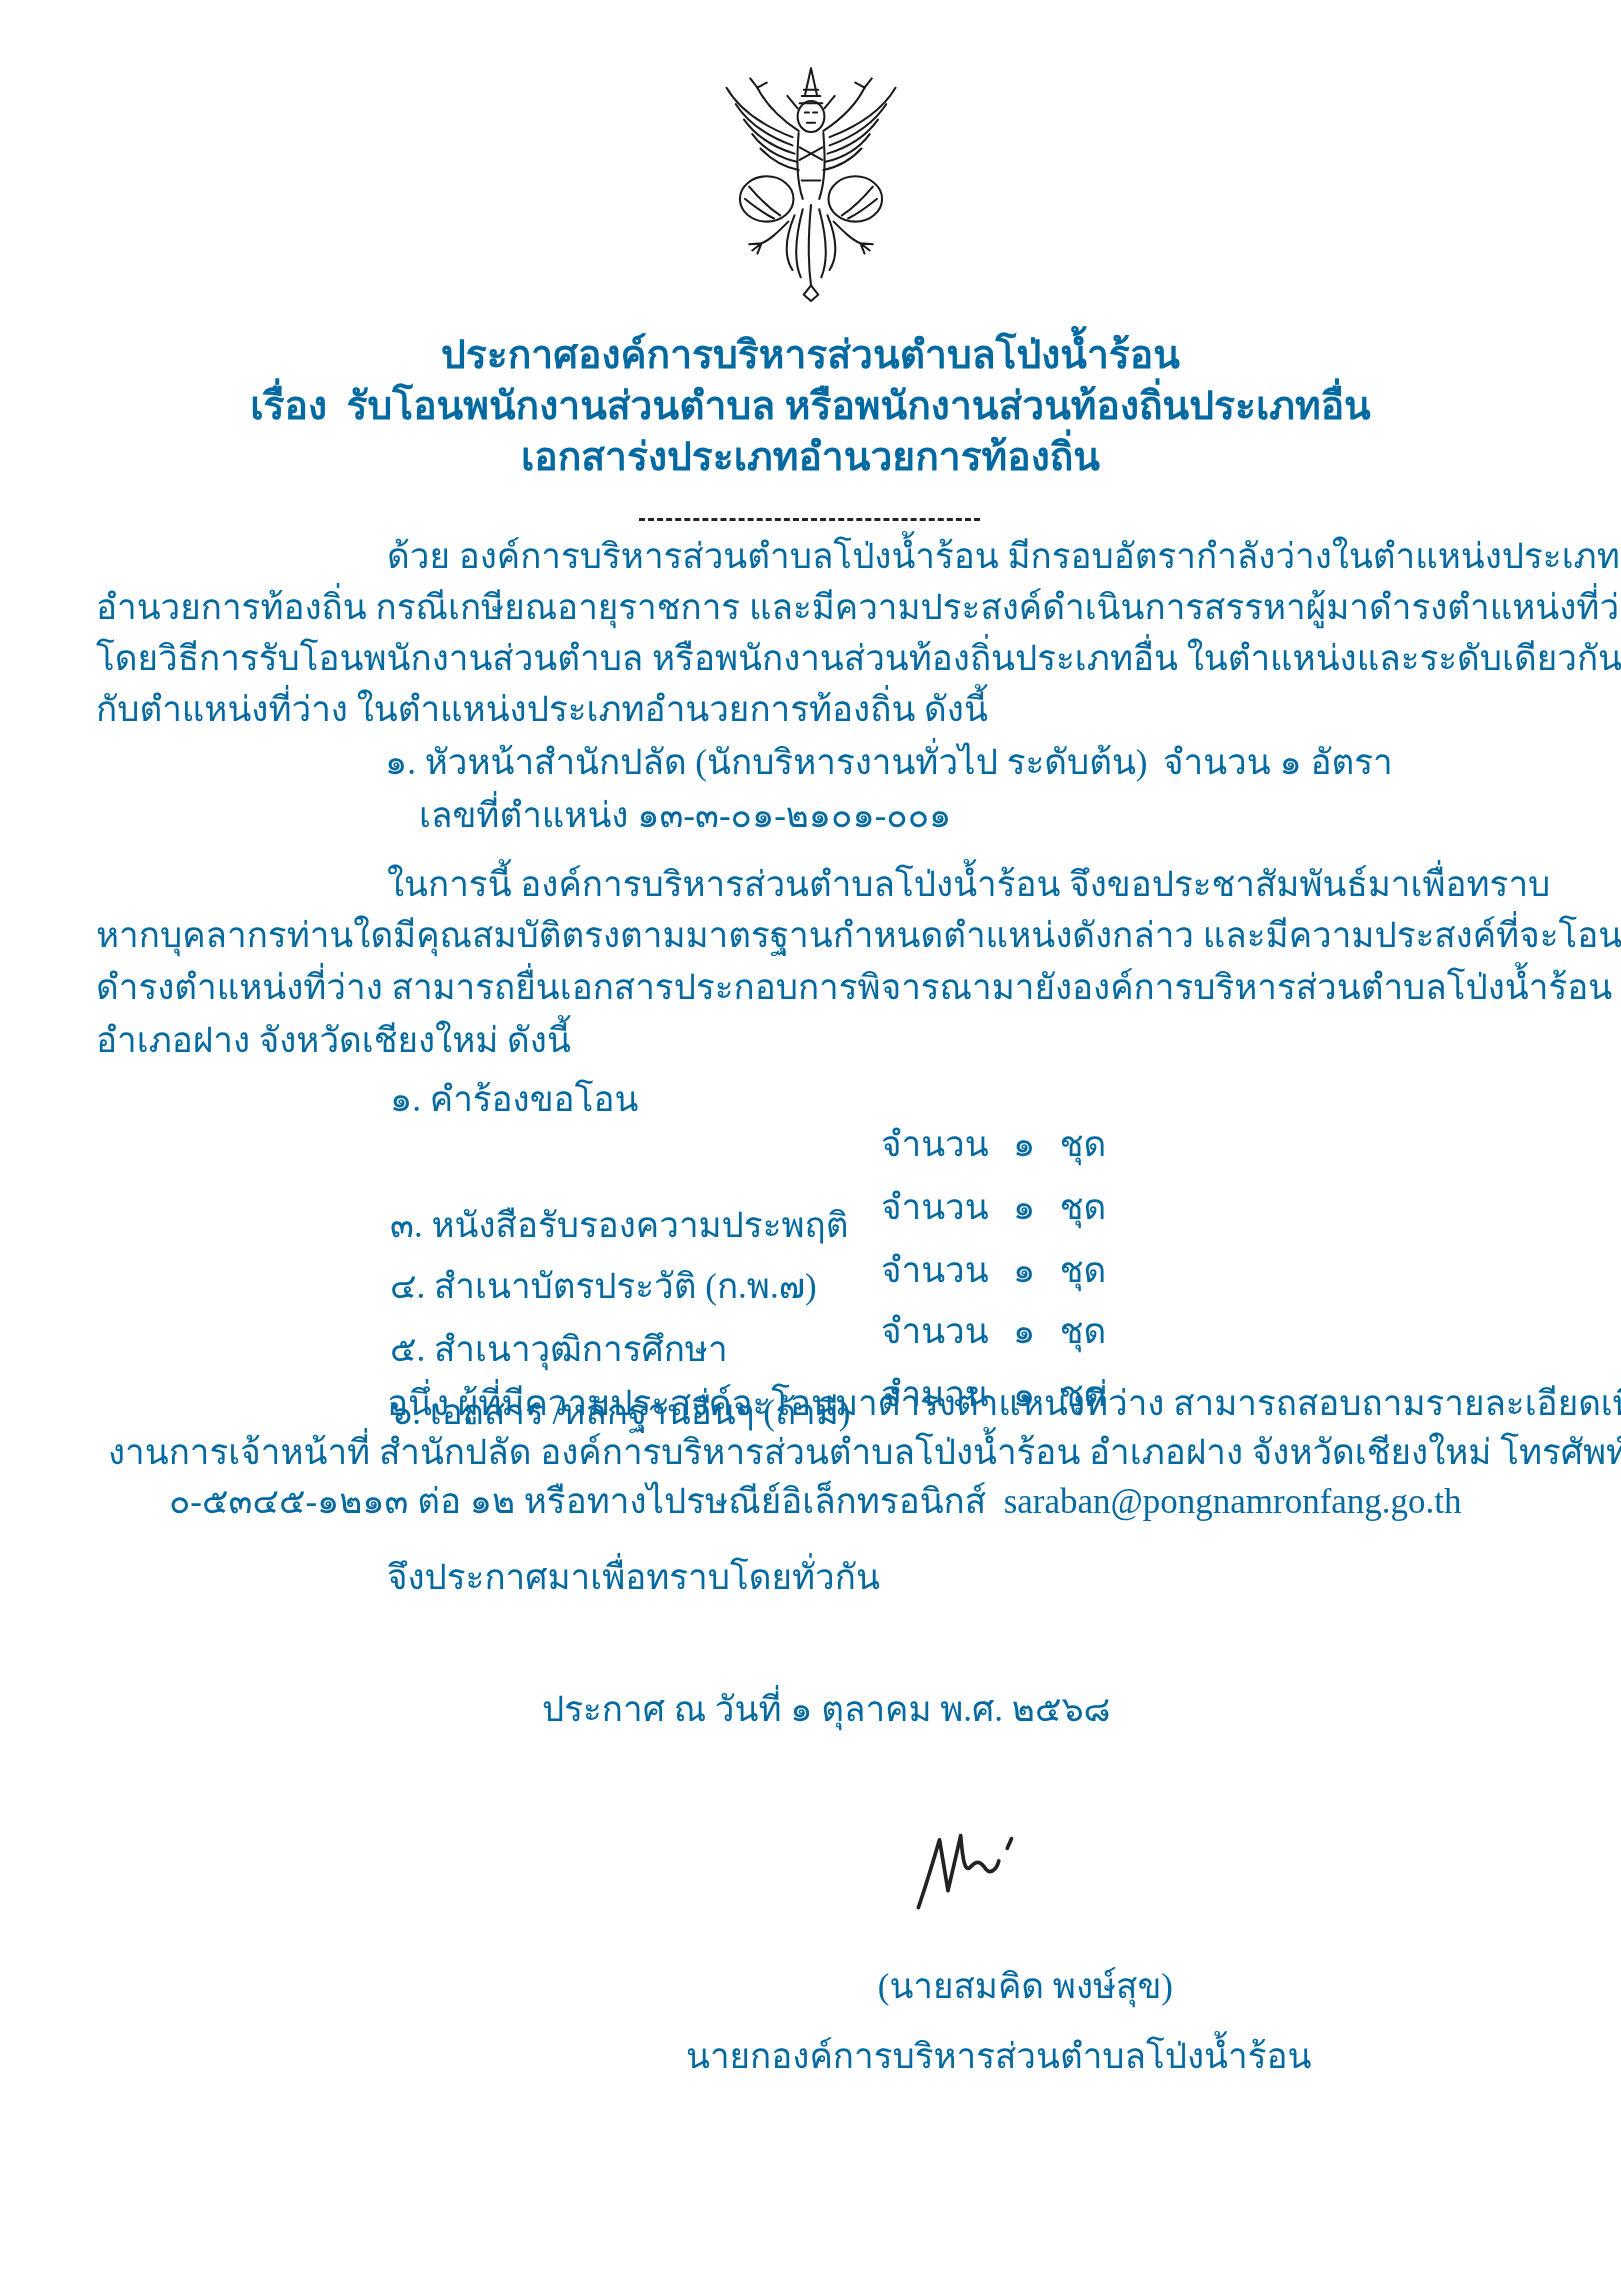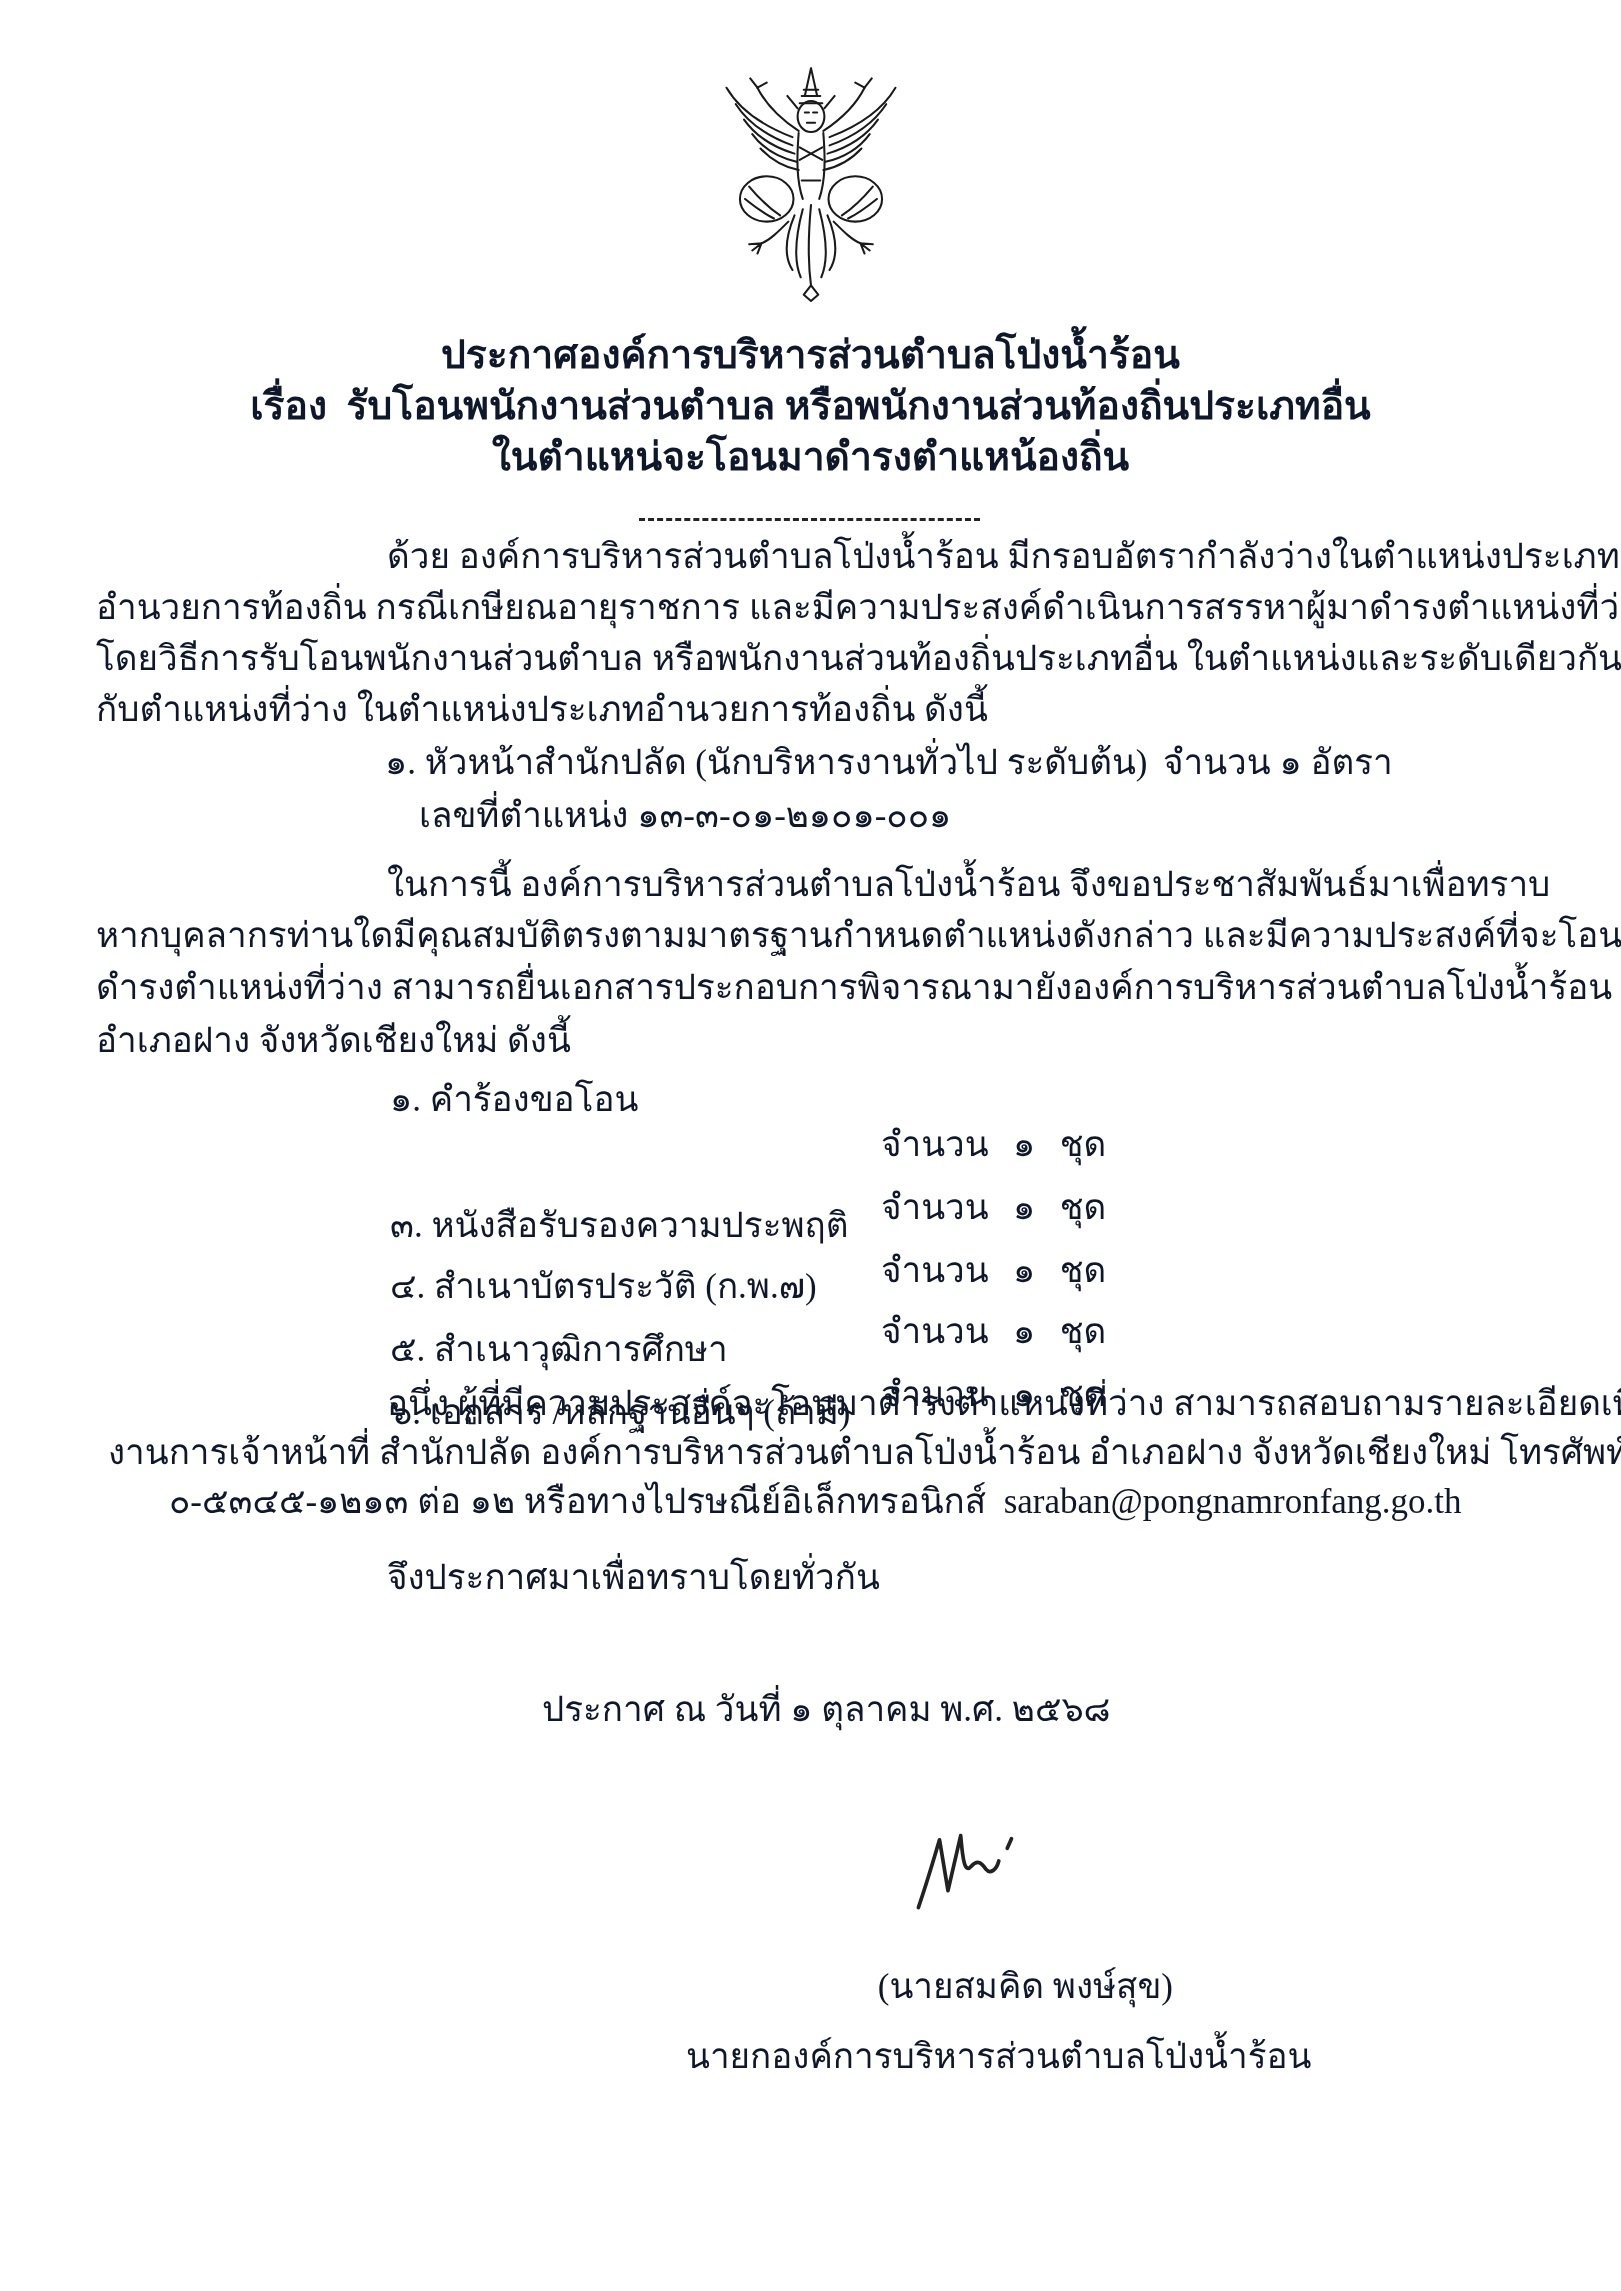--- a/index.html
+++ b/index.html
@@ -1,21 +1,21 @@
 <!DOCTYPE html>
 <html><head>
 <meta charset="utf-8">
 <style>
   html,body{margin:0;padding:0;background:#e8e8e8;}
   .page{
     position:relative;
     width:1621px;height:2292px;
     margin:0 auto;
     background:#ffffff;
-    color:#0f172a;
+    color:#0369a1;
     font-family:"Liberation Serif","DejaVu Serif",serif;
     overflow:hidden;
   }
   .line{
     position:absolute;
     white-space:pre;
     font-size:35px;
     line-height:43px;
   }
   .title-line{
@@ -103,21 +103,21 @@
       <path d="M92,140 C84,170 84,192 90,206"></path>
       <path d="M108,140 C116,170 116,192 110,206"></path>
       <path d="M84,146 C74,170 75,188 82,199"></path>
       <path d="M116,146 C126,170 125,188 118,199"></path>
       <path d="M100,214 l-7,9 l7,6 l7,-6 Z"></path>
     </svg>
   </div>
 
   <div class="title-line" style="top:331px">ประกาศองค์การบริหารส่วนตำบลโป่งน้ำร้อน</div>
   <div class="title-line" style="top:382px">เรื่อง  รับโอนพนักงานส่วนตำบล หรือพนักงานส่วนท้องถิ่นประเภทอื่น</div>
-  <div class="title-line" style="top:433px">ในตำแหน่จะโอนมาดำรงตำแหน้องถิ่น</div>
+  <div class="title-line" style="top:433px">เอกสาร่งประเภทอำนวยการท้องถิ่น</div>
 
   <div class="sep"></div>
 
   <div class="line" style="left:387px;top:535px">ด้วย องค์การบริหารส่วนตำบลโป่งน้ำร้อน มีกรอบอัตรากำลังว่างในตำแหน่งประเภท</div>
   <div class="line" style="left:96px;top:586px">อำนวยการท้องถิ่น กรณีเกษียณอายุราชการ และมีความประสงค์ดำเนินการสรรหาผู้มาดำรงตำแหน่งที่ว่าง</div>
   <div class="line" style="left:96px;top:637px">โดยวิธีการรับโอนพนักงานส่วนตำบล หรือพนักงานส่วนท้องถิ่นประเภทอื่น ในตำแหน่งและระดับเดียวกัน</div>
   <div class="line" style="left:96px;top:688px">กับตำแหน่งที่ว่าง ในตำแหน่งประเภทอำนวยการท้องถิ่น ดังนี้</div>
 
   <div class="line" style="left:385px;top:741px">๑. หัวหน้าสำนักปลัด (นักบริหารงานทั่วไป ระดับต้น)</div>
   <div class="line" style="left:1163px;top:741px">จำนวน ๑ อัตรา</div>

